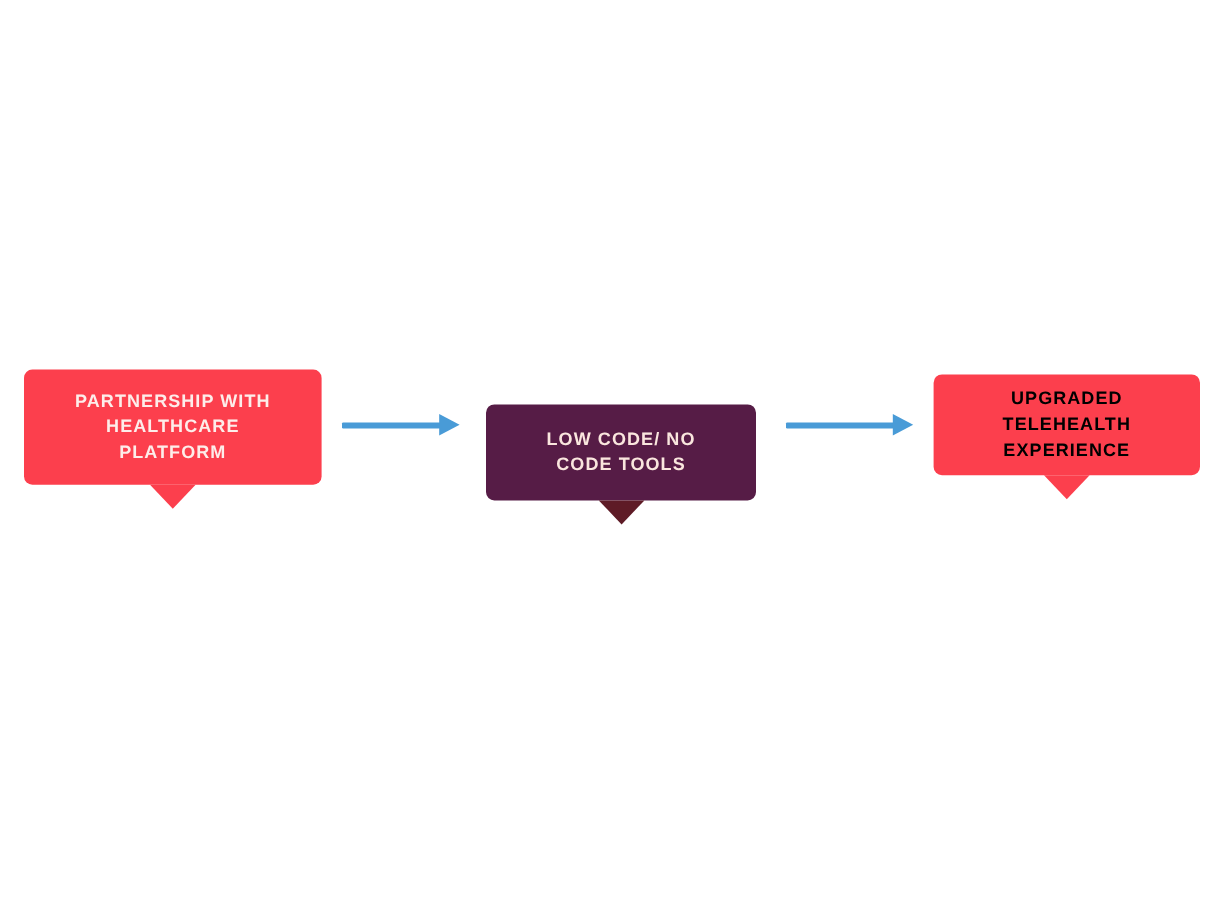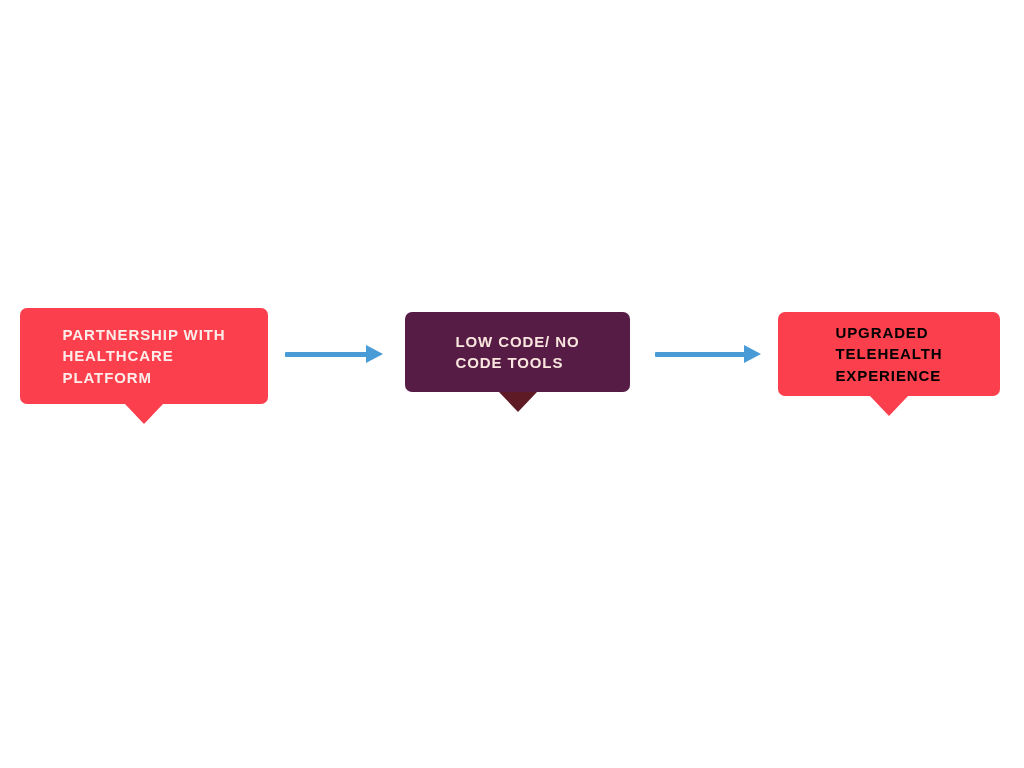--- a/index.html
+++ b/index.html
@@ -30,20 +30,21 @@
   }
 
   
   .node {
     position: absolute;
     box-sizing: border-box;
     border-radius: 7px;
     display: flex;
     align-items: center;
     justify-content: center;
+    text-align: center;
   }
 
   .node-label {
     font-weight: bold;
     text-transform: uppercase;
     letter-spacing: 0.9px;
     line-height: 1.42;
     padding: 0 12px;
     white-space: pre-line;
     font-size: 15px;
@@ -118,21 +119,21 @@
 HEALTHCARE
 PLATFORM</span>
       <span class="node-tail" style="border-top: 20px solid rgb(252, 63, 77);"></span>
     </div>
 
     <div class="arrow" id="arrow-1">
       <span class="arrow-line" style="background: rgb(73, 155, 215);"></span>
       <span class="arrow-head" style="border-left: 17px solid rgb(73, 155, 215);"></span>
     </div>
 
-    <div class="node" id="node-2" style="background: rgb(86, 28, 70);">
+    <div class="node" id="node-2" style="background: rgb(86, 28, 70); margin-top: 25px;">
       <span class="node-label" style="color: rgb(250, 230, 222);">LOW CODE/ NO
 CODE TOOLS</span>
       <span class="node-tail" style="border-top: 20px solid rgb(94, 27, 38);"></span>
     </div>
 
     <div class="arrow" id="arrow-2">
       <span class="arrow-line" style="background: rgb(73, 155, 215);"></span>
       <span class="arrow-head" style="border-left: 17px solid rgb(73, 155, 215);"></span>
     </div>
 

